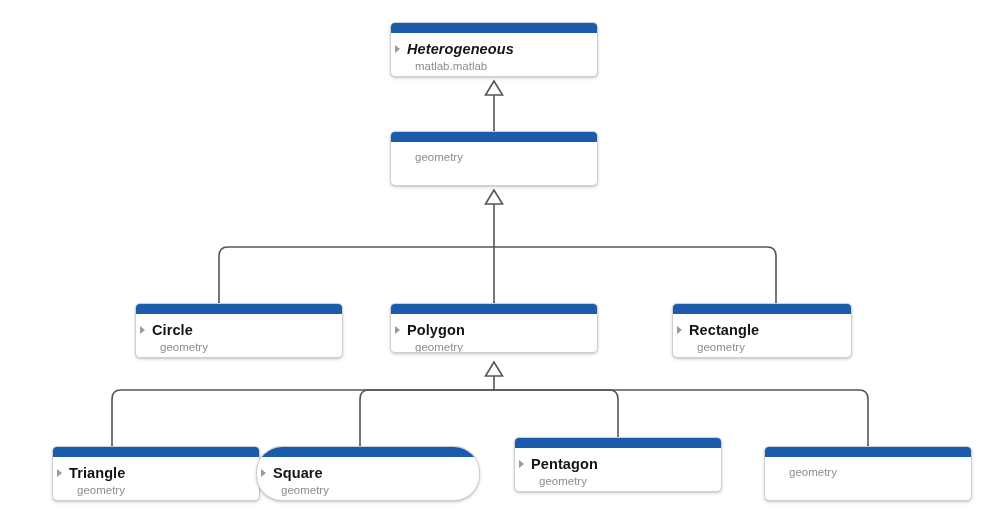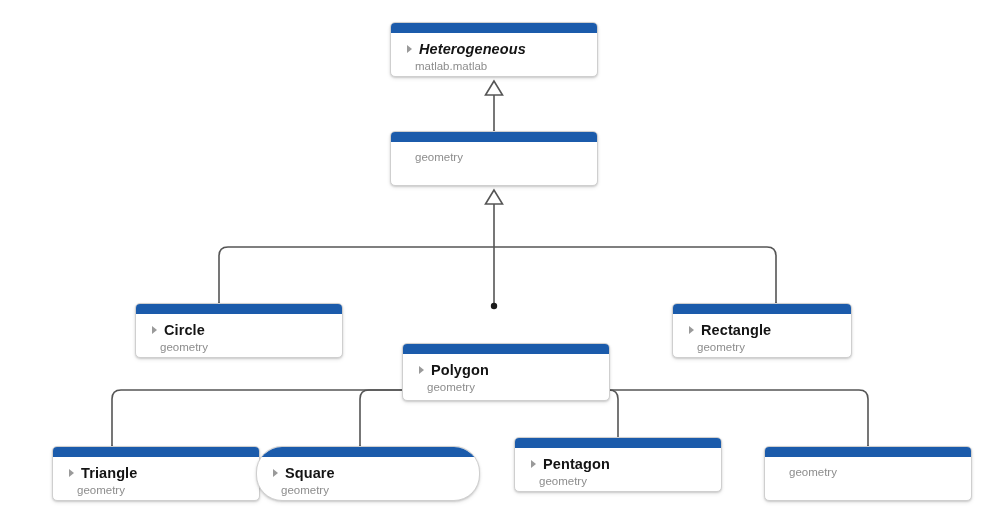--- a/index.html
+++ b/index.html
@@ -39,21 +39,21 @@
     height: 9px;
     background: #1b5bab;
     border-bottom: 1px solid #1b5bab;
   }
   .node-body {
     padding: 7px 0 8px 0;
   }
   .node-title-row {
     display: flex;
     align-items: center;
-    padding-left: 16px;
+    padding-left: 4px;
     height: 18px;
   }
   .disclosure {
     width: 0;
     height: 0;
     border-top: 4px solid transparent;
     border-bottom: 4px solid transparent;
     border-left: 5px solid #9a9a9a;
     margin-right: 7px;
     flex: 0 0 auto;
@@ -123,21 +123,21 @@
       <div class="node" style="left: 115px; top: 303px; width: 208px; height: 55px; margin-left: 20px;">
         <div class="node-header"></div>
         <div class="node-body">
           <div class="node-title-row">
             <span class="disclosure"></span>
             <span class="node-title">Circle</span>
           </div>
           <div class="node-subtitle">geometry</div>
         </div>
       </div>
-      <div class="node" style="left: 402px; top: 303px; width: 208px; height: 58px; margin-top: 40px;">
+      <div class="node" style="left: 390px; top: 303px; width: 208px; height: 50px;">
         <div class="node-header"></div>
         <div class="node-body">
           <div class="node-title-row">
             <span class="disclosure"></span>
             <span class="node-title">Polygon</span>
           </div>
           <div class="node-subtitle">geometry</div>
         </div>
       </div>
       <div class="node" style="left: 672px; top: 303px; width: 180px; height: 55px;">

